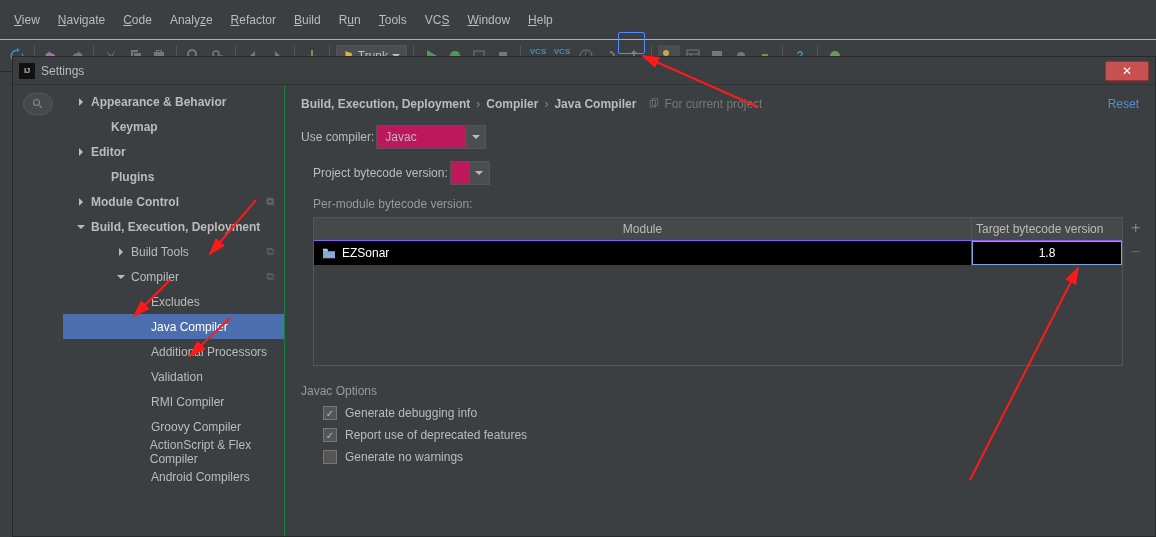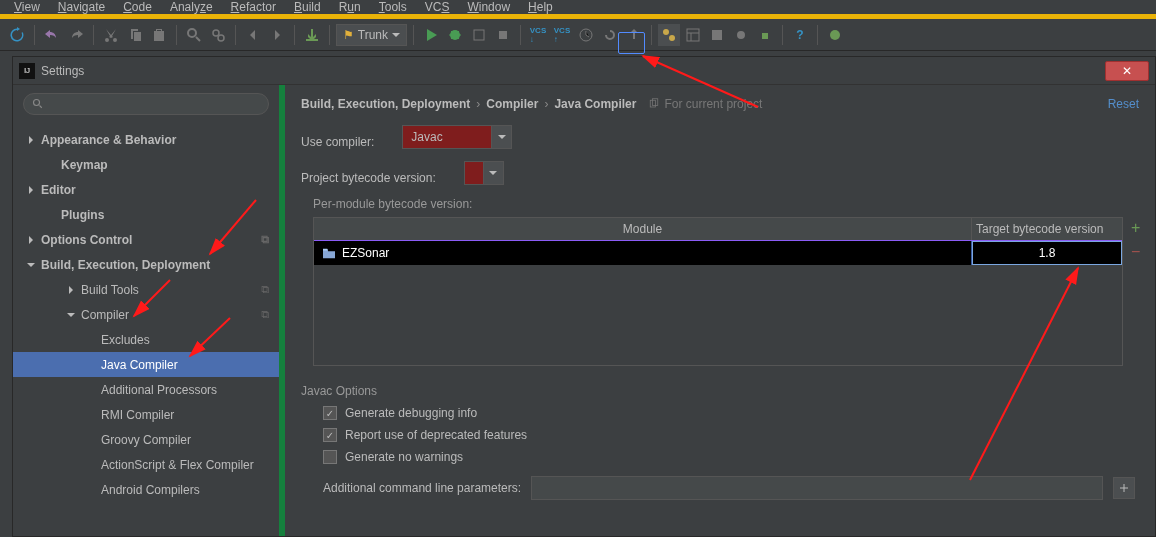--- a/index.html
+++ b/index.html
@@ -1,53 +1,53 @@
 <!DOCTYPE html>
 <html><head>
 <meta charset="utf-8">
 <style>
 *{box-sizing:border-box;margin:0;padding:0;font-family:"Segoe UI",Arial,sans-serif;font-size:12px}
 body{background:#3c3f41;color:#bbb;width:1156px;height:537px;overflow:hidden;position:relative}
-.menubar{height:19px;background:#3c3f41;border-bottom:5px solid #eab308;display:flex;align-items:center;padding:0 6px;gap:2px}
+.menubar{height:40px;background:#3c3f41;border-bottom:1px solid #eab308;display:flex;align-items:center;padding:0 6px;gap:2px}
 .menubar span{padding:2px 8px;color:#bbb;cursor:pointer}
 .menubar span u{text-decoration:underline}
 .toolbar{height:32px;background:#3c3f41;border-bottom:1px solid #282828;display:flex;align-items:center;padding:0 6px;gap:2px}
 .tb-btn{width:22px;height:22px;display:flex;align-items:center;justify-content:center;color:#888;cursor:pointer}
 .tb-btn svg{width:16px;height:16px}
 .tb-sep{width:1px;height:20px;background:#555;margin:0 4px}
 .trunk{display:flex;align-items:center;background:#4b4e50;border:1px solid #555;height:22px;padding:0 6px;gap:4px;color:#bbb}
 .trunk .flag{color:#e2b13c}
 .settings-window{position:absolute;left:12px;top:56px;right:0;bottom:0;background:#3c3f41;border:1px solid #282828;display:flex;flex-direction:column}
 .title-bar{height:28px;background:#3c3f41;display:flex;align-items:center;padding:0 6px;border-bottom:1px solid #323232}
 .title-bar .ij-icon{width:16px;height:16px;background:#111;margin-right:6px;display:flex;align-items:center;justify-content:center;font-size:8px;font-weight:normal;color:#fff}
 .title-bar .close{margin-left:auto;width:44px;height:20px;background:#c75050;color:#fff;display:flex;align-items:center;justify-content:center;cursor:pointer;border:1px solid #a03030;border-radius:2px}
 .body{display:flex;flex:1;overflow:hidden}
-.sidebar{width:272px;background:#3c3f41;border-right:6px solid #15803d;display:flex;flex-direction:column}
+.sidebar{width:272px;background:#3c3f41;border-right:1px solid #15803d;display:flex;flex-direction:row}
 .search{margin:8px 10px;height:22px;border:1px solid #555;border-radius:12px;background:#45494a;display:flex;align-items:center;padding:0 8px}
 .search svg{width:12px;height:12px;fill:#888}
 .tree{flex:1;overflow:auto;padding:4px 0}
 .tree-item{display:flex;align-items:center;height:25px;padding-left:14px;color:#bbb;cursor:pointer;position:relative}
 .tree-item.bold{font-weight:bold}
 .tree-item.lvl1{padding-left:34px}
 .tree-item.lvl2{padding-left:54px}
 .tree-item.lvl3{padding-left:74px}
 .tree-item.selected{background:#4b6eaf;color:#fff}
 .tree-item .arrow{width:10px;margin-right:4px;display:inline-flex}
 .tree-item .arrow svg{width:8px;height:8px;fill:#bbb}
 .tree-item .copy-icon{position:absolute;right:10px;color:#666;font-size:11px}
 .main{flex:1;padding:12px 16px;overflow:auto;position:relative}
 .breadcrumb{display:flex;align-items:center;gap:6px;flex-wrap:wrap;margin-bottom:14px}
 .breadcrumb .bc{color:#bbb;font-weight:bold}
 .breadcrumb .sep{color:#888}
 .breadcrumb .hint{color:#777;margin-left:6px;display:flex;align-items:center;gap:4px}
 .breadcrumb .reset{margin-left:auto;color:#548ecb;cursor:pointer}
-.row{display:flex;align-items:flex-end;gap:28px;margin-bottom:12px}
+.row{display:flex;align-items:center;gap:2px;margin-bottom:12px}
 .label{color:#bbb}
 .combo{display:flex;align-items:center}
-.combo .box{border:1px solid #555;background:#7f1d1d;height:24px;min-width:90px;padding:0 8px;display:flex;align-items:center;color:#bbb}
+.combo .box{border:1px solid #555;background:#be185d;height:24px;min-width:90px;padding:0 8px;display:flex;align-items:center;color:#bbb}
 .combo .btn{border:1px solid #555;border-left:0;background:#4b4e50;width:20px;height:24px;display:flex;align-items:center;justify-content:center}
 .combo .btn svg{width:8px;height:8px;fill:#bbb}
 .section-title{color:#999;margin:8px 0 6px}
 .module-table{border:1px solid #555;width:810px}
 .module-table .hdr{display:flex;background:#45494a;border-bottom:1px solid #8b5cf6}
 .module-table .hdr .c1{flex:1;text-align:center;padding:4px;color:#bbb;border-right:1px solid #555}
 .module-table .hdr .c2{width:150px;padding:4px;color:#bbb}
 .module-table .row-sel{display:flex;background:#000000}
 .module-table .row-sel .c1{flex:1;padding:4px 8px;color:#fff;display:flex;align-items:center;gap:6px;border-right:1px solid #3a5a9f}
 .module-table .row-sel .c2{width:150px;padding:4px;color:#fff;text-align:center;border:1px solid #7aa7e0}
@@ -272,21 +272,21 @@
           <div class="tree-item bold lvl1">
             <span class="arrow"></span>
             <span>Plugins</span>
           </div>
           <div class="tree-item bold">
             <span class="arrow">
               <svg viewBox="0 0 8 8">
                 <path d="M2 0l4 4-4 4z"></path>
               </svg>
             </span>
-            <span>Options Control</span>
+            <span>Module Control</span>
             <span class="copy-icon">⧉</span>
           </div>
           <div class="tree-item bold">
             <span class="arrow">
               <svg viewBox="0 0 8 8">
                 <path d="M0 2l4 4 4-4z"></path>
               </svg>
             </span>
             <span>Build, Execution, Deployment</span>
           </div>
@@ -312,20 +312,24 @@
             <span class="arrow"></span>
             <span>Excludes</span>
           </div>
           <div class="tree-item selected lvl3">
             <span class="arrow"></span>
             <span>Java Compiler</span>
           </div>
           <div class="tree-item lvl3">
             <span class="arrow"></span>
             <span>Additional Processors</span>
+          </div>
+          <div class="tree-item lvl3">
+            <span class="arrow"></span>
+            <span>Validation</span>
           </div>
           <div class="tree-item lvl3">
             <span class="arrow"></span>
             <span>RMI Compiler</span>
           </div>
           <div class="tree-item lvl3">
             <span class="arrow"></span>
             <span>Groovy Compiler</span>
           </div>
           <div class="tree-item lvl3">
@@ -360,21 +364,21 @@
         <div class="combo">
           <div class="box">Javac</div>
           <div class="btn">
               <svg viewBox="0 0 8 8">
                 <path d="M0 2l4 4 4-4z"></path>
               </svg>
             </div>
         </div>
       </div>
 
-      <div class="row" style="">
+      <div class="row" style="margin-left:12px">
         <span class="label">Project bytecode version:</span>
         <div class="combo">
           <div class="box" style="min-width:20px"></div>
           <div class="btn">
               <svg viewBox="0 0 8 8">
                 <path d="M0 2l4 4 4-4z"></path>
               </svg>
             </div>
         </div>
       </div>
@@ -412,29 +416,20 @@
       </div>
       <div class="check-row">
         <div class="checkbox checked"></div>
         <span>Report use of deprecated features</span>
       </div>
       <div class="check-row">
         <div class="checkbox"></div>
         <span>Generate no warnings</span>
       </div>
 
-      <div class="param-row" style="margin-left:22px">
-        <span class="label">Additional command line parameters:</span>
-        <div class="param-input"></div>
-        <div class="expand-btn">
-          <svg width="12" height="12" viewBox="0 0 12 12">
-              <path fill="#bbb" d="M2 6h8M6 2v8" stroke="#bbb"></path>
-            </svg>
-        </div>
-      </div>
     </div>
   </div>
 </div>
 
 <svg class="arrow-svg" style="left:0;top:0;width:1156px;height:537px">
   <defs>
       <marker id="ah" markerWidth="10" markerHeight="10" refX="8" refY="3" orient="auto">
         <path d="M0,0 L9,3 L0,6 z" fill="#ff1a1a"></path>
       </marker>
     </defs>

